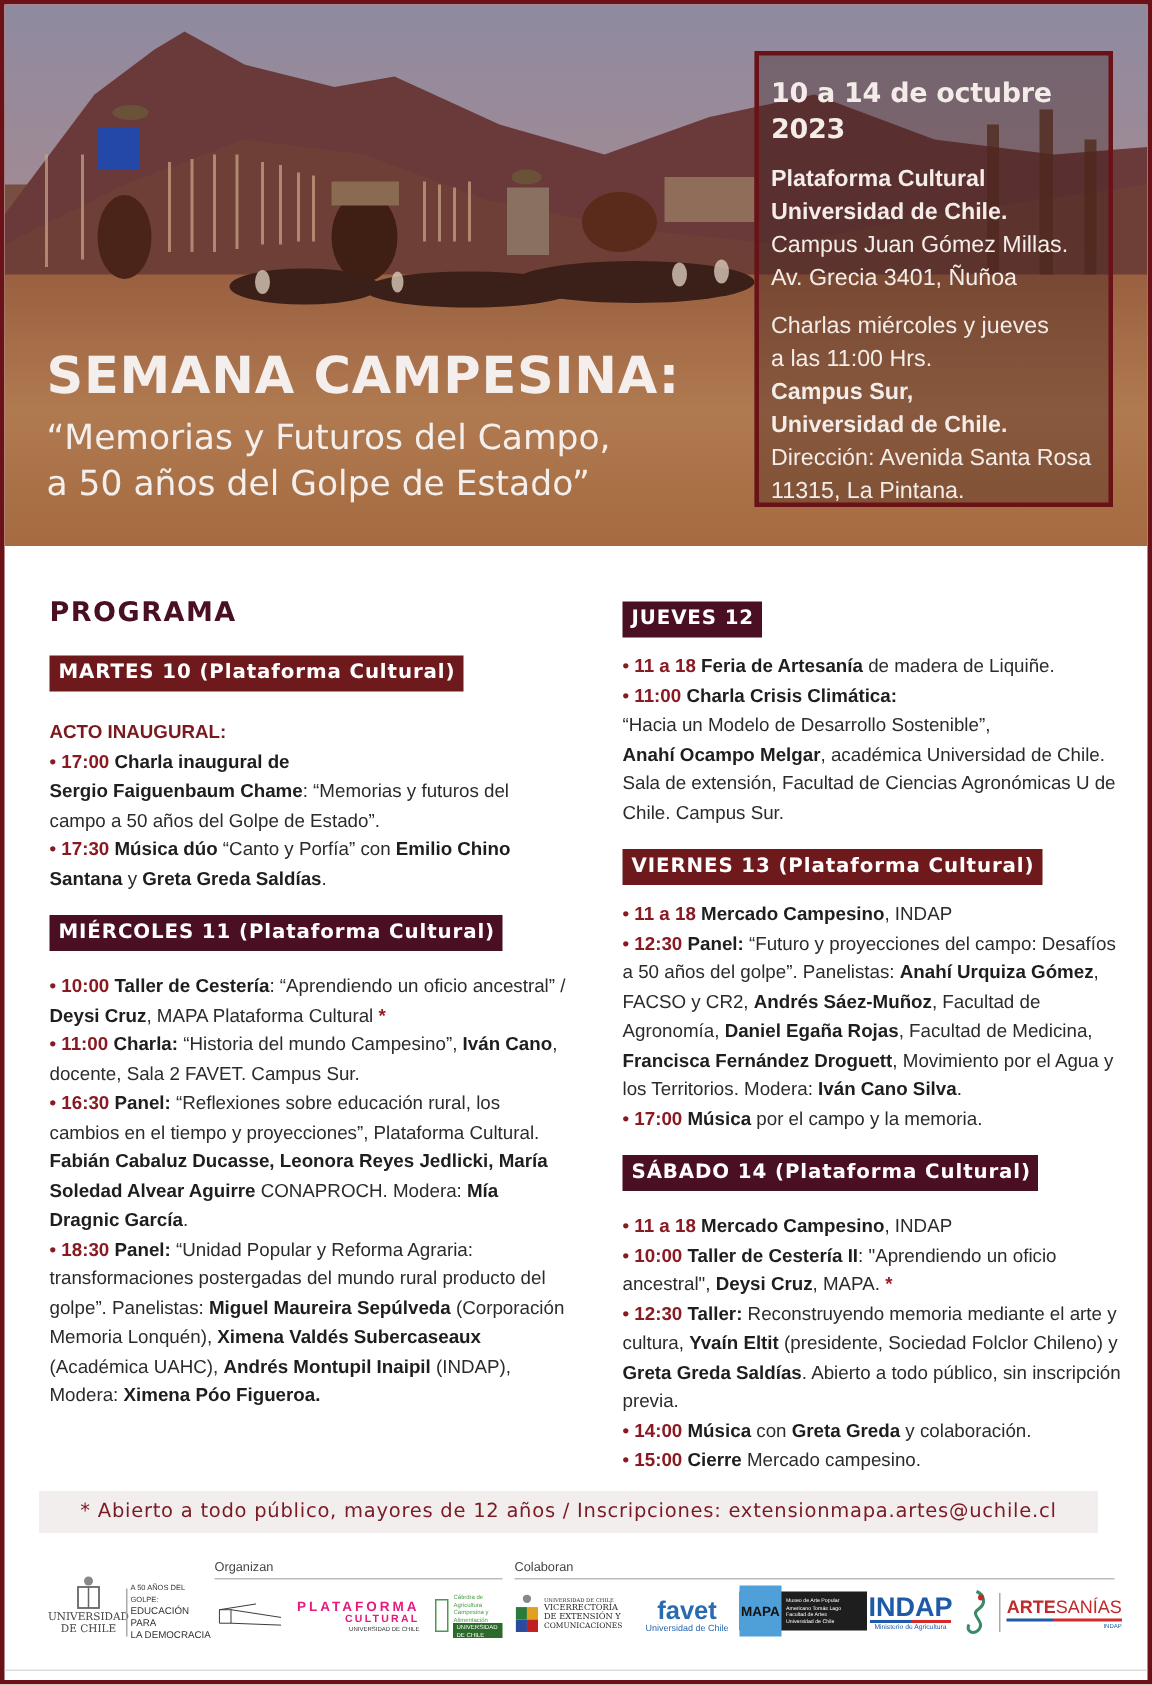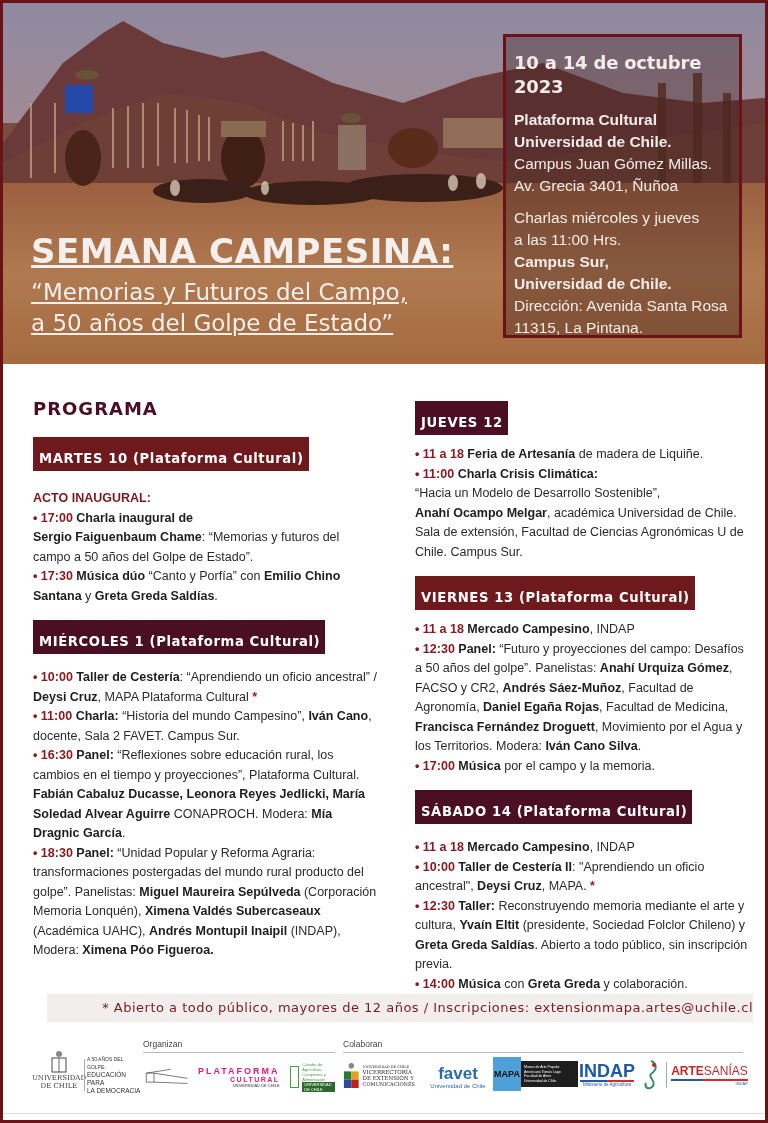--- a/index.html
+++ b/index.html
@@ -7,51 +7,51 @@
   body { font-family: "Liberation Sans", "DejaVu Sans", sans-serif; color: #2a2a2a; }
   .page { position: relative; width: 768px; height: 1123px; border: 3px solid #6b1218; background: #fff; overflow: hidden; }
 
   
   .banner { position: absolute; left: 0; top: 0; width: 762px; height: 361px; overflow: hidden;
     background:
       linear-gradient(180deg, rgba(0,0,0,0) 55%, rgba(0,0,0,0) 100%),
       linear-gradient(180deg, #8a7f92 0%, #7d6c7c 10%, #6a4a48 22%, #7a5040 38%, #8c5a3c 52%, #a56b42 68%, #b07548 80%, #a2663d 100%);
   }
   .banner svg.scene { position: absolute; left: 0; top: 0; width: 762px; height: 361px; }
-  .banner-title { position: absolute; left: 28px; top: 228px; color: #f4efec; text-decoration: underline; }
+  .banner-title { position: absolute; left: 28px; top: 228px; color: #f4efec; }
   .banner-title .main { font-family: "DejaVu Sans", sans-serif; font-weight: bold; font-size: 34px; letter-spacing: 0.5px; line-height: 40px; }
   .banner-title .sub { font-family: "DejaVu Sans", sans-serif; font-size: 23px; line-height: 31px; margin-top: 6px; }
 
   .info-box { position: absolute; left: 500px; top: 31px; width: 239px; height: 304px; border: 3px solid #6b1218;
     background: rgba(60, 30, 30, 0.35); padding: 14px 0 0 8px; color: #f3ece8; }
   .info-box .date { font-family: "DejaVu Sans", sans-serif; font-size: 18px; font-weight: bold; line-height: 24px; margin-bottom: 10px; letter-spacing: -0.2px; }
   .info-box .line { font-size: 15.5px; line-height: 22px; }
   .info-box .b { font-weight: bold; }
   .info-box .gap { height: 10px; }
 
   
   .col { position: absolute; top: 395px; }
   .col-left { left: 30px; width: 345px; }
   .col-right { left: 412px; width: 336px; top: 398px; }
   .program-title { font-family: "DejaVu Sans", sans-serif; font-weight: bold; font-size: 18px; color: #4a0f24; letter-spacing: 1px; margin-bottom: 18px; }
   .day-header { display: inline-block; color: #fff; font-family: "DejaVu Sans", sans-serif; font-weight: bold; font-size: 13.2px;
-    padding: 13px 5px 3px 6px; letter-spacing: 0.6px; line-height: 18px; }
+    padding: 3px 5px 3px 6px; letter-spacing: 0.6px; line-height: 18px; }
   .day-red { background: #6e1a1c; }
   .day-plum { background: #4a0f22; }
   .section-gap { height: 14px; }
   .label-red { color: #7a1a20; font-weight: bold; font-size: 12.5px; line-height: 19.5px; }
   p.item { font-size: 12.5px; line-height: 19.5px; color: #2b2b2b; }
   .t { color: #8a1a22; font-weight: bold; }
   .bul { color: #8a1a22; font-weight: bold; }
   .bold { font-weight: bold; color: #1e1e1e; }
   .star { color: #a01a22; font-weight: bold; }
 
   
-  .note { position: absolute; left: 44px; top: 991px; width: 706px; height: 28px; background: #f3eeee;
-    color: #7a1a22; font-size: 13px; text-align: right; line-height: 28px; letter-spacing: 0.5px; font-family: "DejaVu Sans", sans-serif; }
+  .note { position: absolute; left: 23px; top: 991px; width: 706px; height: 28px; background: #f3eeee;
+    color: #7a1a22; font-size: 13px; text-align: center; line-height: 28px; letter-spacing: 0.5px; font-family: "DejaVu Sans", sans-serif; }
 
   
   .logos { position: absolute; left: 0; top: 1032px; width: 762px; height: 85px; }
   .logo-label { position: absolute; font-size: 8.5px; color: #444; }
   .rule { position: absolute; height: 1px; background: #bbb; }
   .logo { position: absolute; display: flex; align-items: center; justify-content: center; }
   .tiny { font-size: 6.5px; line-height: 8px; color: #333; }
 </style>
 </head>
 <body>
@@ -156,21 +156,21 @@
       <span class="bul">• </span><span class="t">17:00</span> <span class="bold">Charla inaugural de</span><br>
       <span class="bold">Sergio Faiguenbaum Chame</span><span>: “Memorias y futuros del campo a 50 años del Golpe de Estado”.</span>
     </p>
     <p class="item">
       <span class="bul">• </span><span class="t">17:30</span> <span class="bold">Música dúo</span><span> “Canto y Porfía” con </span><span class="bold">Emilio Chino Santana</span><span> y </span><span class="bold">Greta Greda Saldías</span><span>.</span>
     </p>
 
     <div class="section-gap" style="height:14px"></div>
 
     
-    <div class="day-header day-plum">MIÉRCOLES 1 (Plataforma Cultural)</div>
+    <div class="day-header day-plum">MIÉRCOLES 11 (Plataforma Cultural)</div>
     <div class="section-gap" style="height:14px"></div>
     <p class="item">
       <span class="bul">• </span><span class="t">10:00</span> <span class="bold">Taller de Cestería</span><span>: “Aprendiendo un oficio ancestral” / </span><span class="bold">Deysi Cruz</span><span>, MAPA Plataforma Cultural </span><span class="star">*</span>
     </p>
     <p class="item">
       <span class="bul">• </span><span class="t">11:00</span> <span class="bold">Charla:</span><span> “Historia del mundo Campesino”, </span><span class="bold">Iván Cano</span><span>, docente, Sala 2 FAVET. Campus Sur.</span>
     </p>
     <p class="item">
       <span class="bul">• </span><span class="t">16:30</span> <span class="bold">Panel:</span><span> “Reflexiones sobre educación rural, los cambios en el tiempo y proyecciones”, Plataforma Cultural. </span><span class="bold">Fabián Cabaluz Ducasse, Leonora Reyes Jedlicki, María Soledad Alvear Aguirre</span><span> CONAPROCH. Modera: </span><span class="bold">Mía Dragnic García</span><span>.</span>
     </p>

